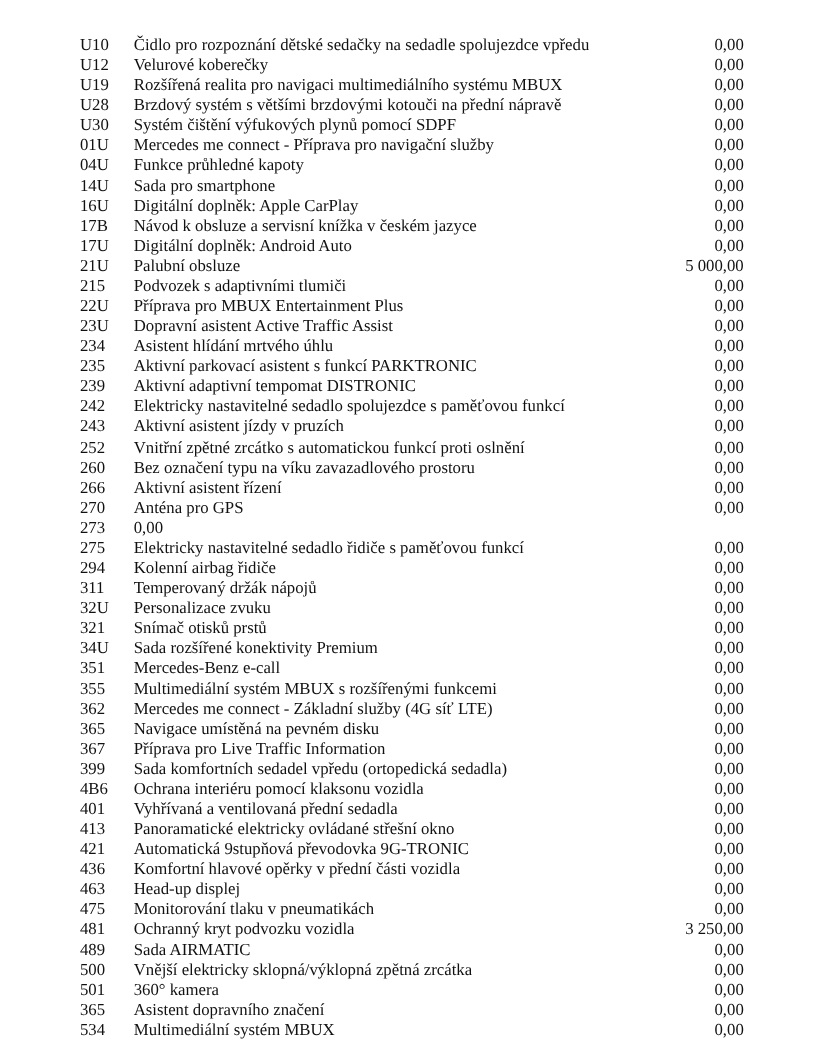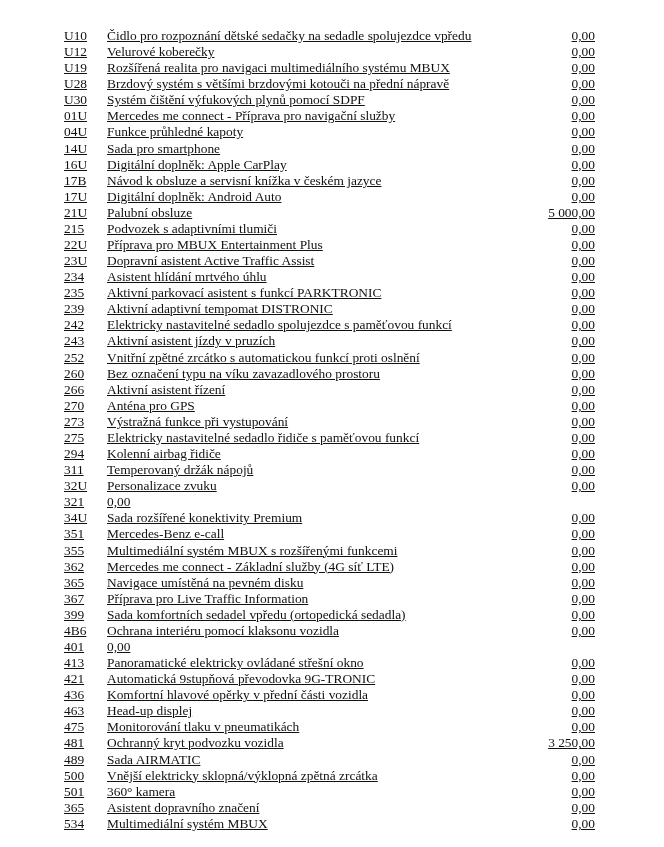--- a/index.html
+++ b/index.html
@@ -1,19 +1,19 @@
 <!DOCTYPE html>
 <html><head>
   <meta charset="utf-8">
   <style>
     html, body { margin: 0; padding: 0; background: #ffffff; }
     body { width: 664px; height: 847px; overflow: hidden; position: relative;
            font-family: "Liberation Serif", "DejaVu Serif", serif; color: #111; }
     .doc { position: absolute; left: 64px; top: 28px; width: 531px; }
-    .row { display: flex; height: 16.08px; line-height: 16px; font-size: 13.4px; white-space: nowrap; text-decoration: underline; }
+    .row { display: flex; height: 16.08px; line-height: 16px; font-size: 13.4px; white-space: nowrap; }
     .code { width: 43px; flex: 0 0 43px; }
     .desc { flex: 1 1 auto; }
     .price { flex: 0 0 auto; text-align: center; }
   </style>
 </head>
 <body>
 
 <div class="doc" id="doc">
     <div class="row">
     <span class="code">U10</span>
@@ -130,21 +130,20 @@
     <span class="desc">Aktivní asistent řízení</span>
     <span class="price">0,00</span>
   </div>
     <div class="row">
     <span class="code">270</span>
     <span class="desc">Anténa pro GPS</span>
     <span class="price">0,00</span>
   </div>
     <div class="row">
     <span class="code">273</span>
-    <span class="desc">Výstražná funkce při vystupování</span>
     <span class="price">0,00</span>
   </div>
     <div class="row">
     <span class="code">275</span>
     <span class="desc">Elektricky nastavitelné sedadlo řidiče s paměťovou funkcí</span>
     <span class="price">0,00</span>
   </div>
     <div class="row">
     <span class="code">294</span>
     <span class="desc">Kolenní airbag řidiče</span>
@@ -155,20 +154,21 @@
     <span class="desc">Temperovaný držák nápojů</span>
     <span class="price">0,00</span>
   </div>
     <div class="row">
     <span class="code">32U</span>
     <span class="desc">Personalizace zvuku</span>
     <span class="price">0,00</span>
   </div>
     <div class="row">
     <span class="code">321</span>
+    <span class="desc">Snímač otisků prstů</span>
     <span class="price">0,00</span>
   </div>
     <div class="row">
     <span class="code">34U</span>
     <span class="desc">Sada rozšířené konektivity Premium</span>
     <span class="price">0,00</span>
   </div>
     <div class="row">
     <span class="code">351</span>
     <span class="desc">Mercedes-Benz e-call</span>
@@ -199,20 +199,21 @@
     <span class="desc">Sada komfortních sedadel vpředu (ortopedická sedadla)</span>
     <span class="price">0,00</span>
   </div>
     <div class="row">
     <span class="code">4B6</span>
     <span class="desc">Ochrana interiéru pomocí klaksonu vozidla</span>
     <span class="price">0,00</span>
   </div>
     <div class="row">
     <span class="code">401</span>
+    <span class="desc">Vyhřívaná a ventilovaná přední sedadla</span>
     <span class="price">0,00</span>
   </div>
     <div class="row">
     <span class="code">413</span>
     <span class="desc">Panoramatické elektricky ovládané střešní okno</span>
     <span class="price">0,00</span>
   </div>
     <div class="row">
     <span class="code">421</span>
     <span class="desc">Automatická 9stupňová převodovka 9G-TRONIC</span>

